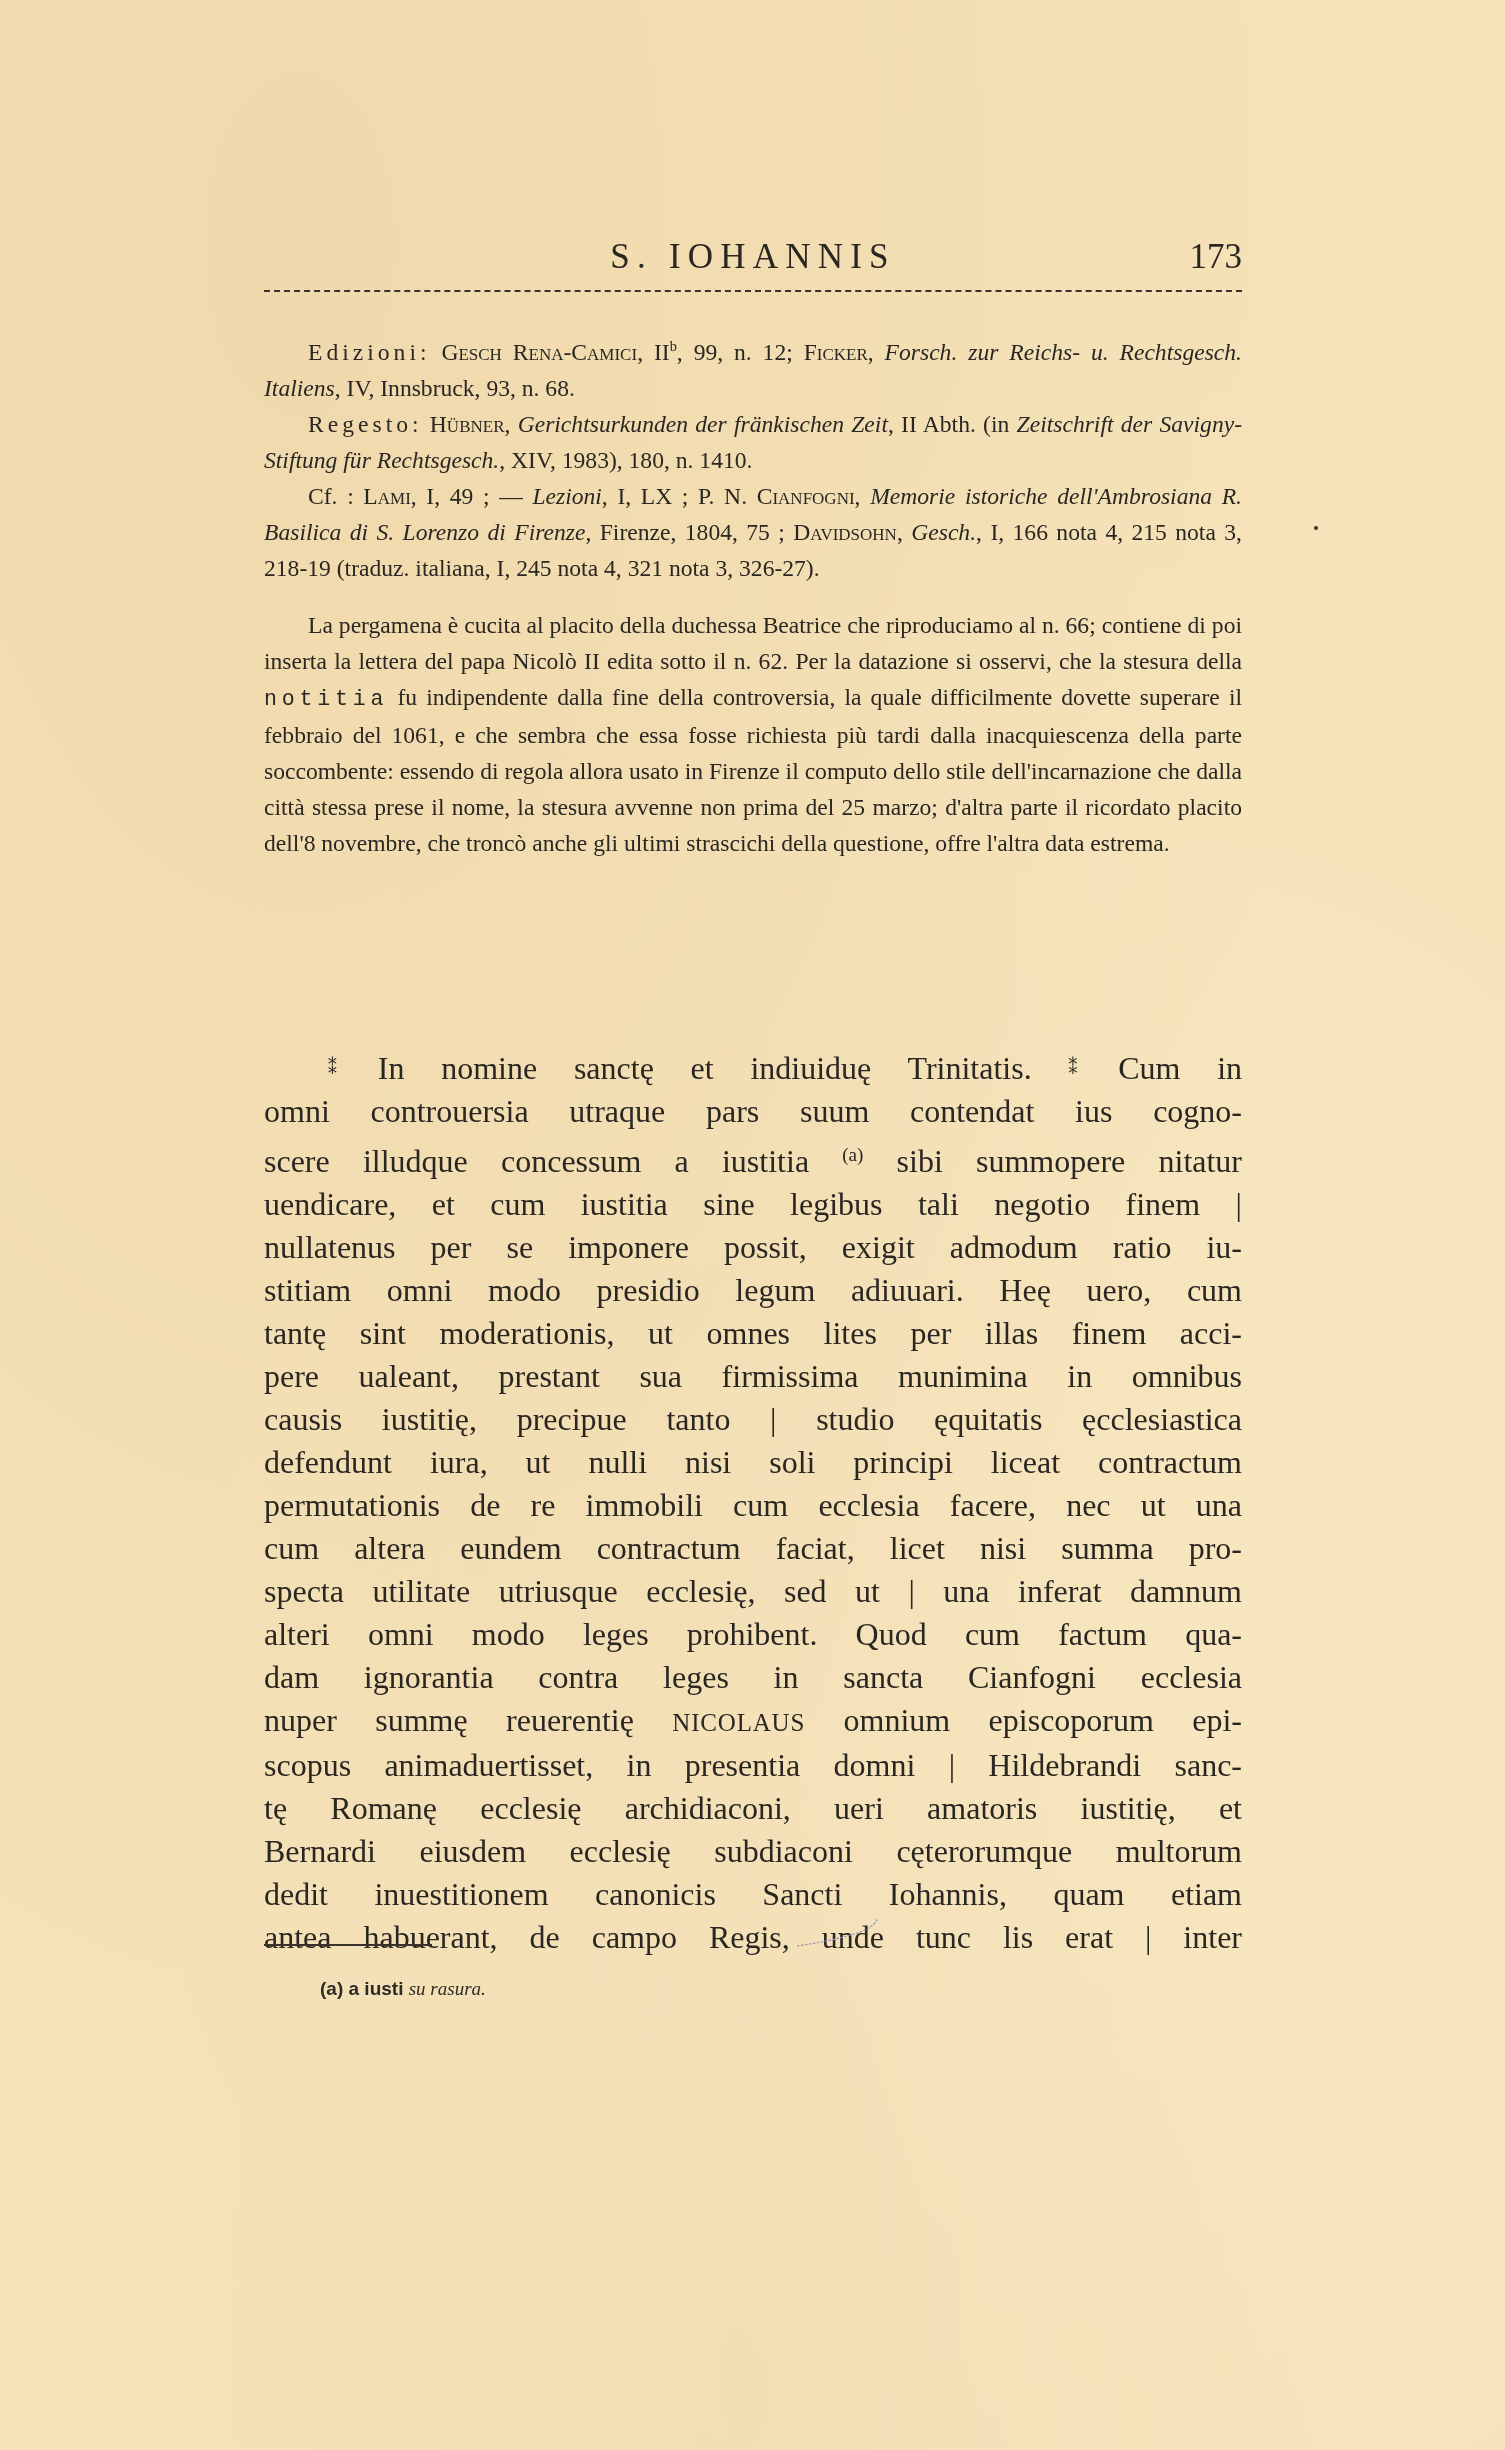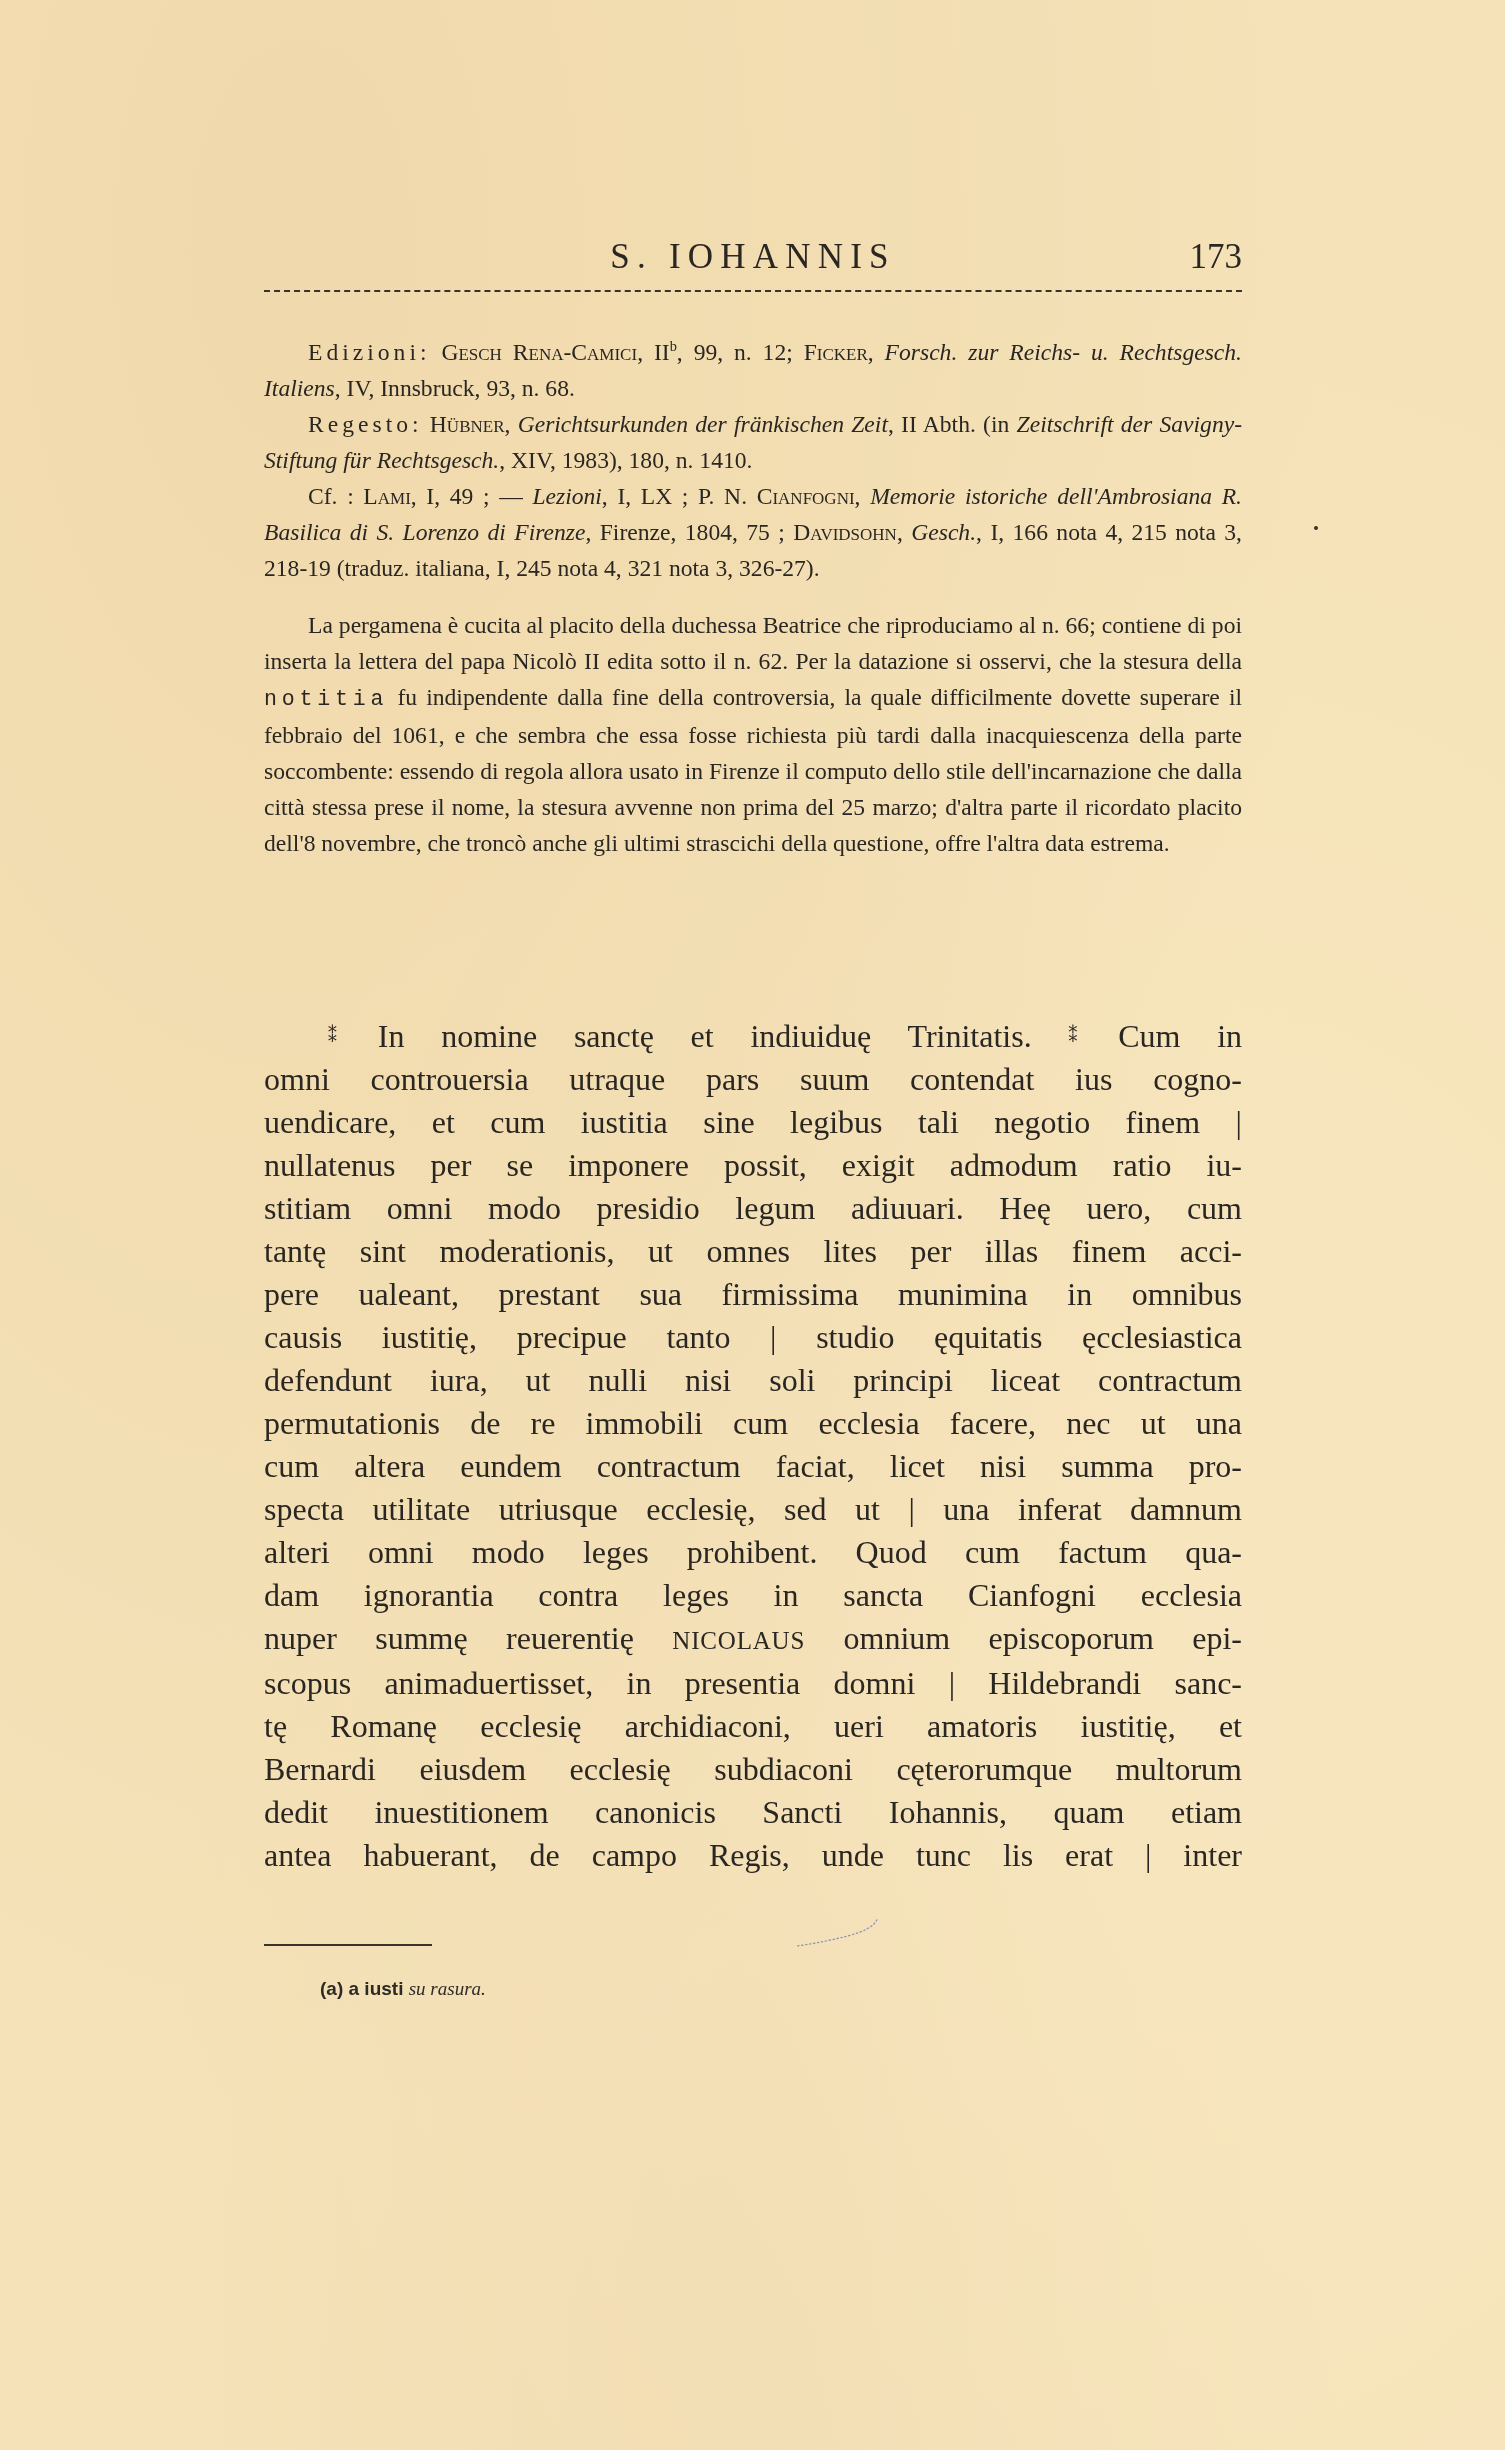--- a/index.html
+++ b/index.html
@@ -44,21 +44,21 @@
   .spaced { letter-spacing: 4px; }
   .sc { font-variant: small-caps; }
   .it { font-style: italic; }
 
   
   .latin {
     position: absolute; left: 264px; top: 1015px; width: 978px;
     font-size: 32px; line-height: 43px; text-align: justify;
   }
   .latin .line { display: block; text-align: justify; text-align-last: justify; white-space: nowrap; }
-  .latin .line.first { padding-left: 64px; text-align-last: justify; }
+  .latin .line.first { padding-left: 64px; text-align-last: justify; margin-top: 32px; }
   .asterisk-mark {
     display: inline-block; font-size: 17.6px; line-height: 9.6px; vertical-align: 4.8px;
     width: 13px; text-align: center; letter-spacing: 0;
   }
   .sup { font-size: 19px; vertical-align: 11.2px; }
 
   
   .footnote-rule {
     position: absolute; left: 264px; top: 1944px; width: 168px; height: 0;
     border-top: 2.4px solid #3a332c;
@@ -99,20 +99,21 @@
     </p>
     <div class="gap"></div>
     <p class="indent">
       <span>La pergamena è cucita al placito della duchessa Beatrice che riproduciamo al n. 66; contiene di poi inserta la lettera del papa Nicolò II edita sotto il n. 62. Per la datazione si osservi, che la stesura della </span><span class="spaced" style="font-family:'Liberation Mono','DejaVu Sans Mono',monospace;font-size:21.6px;letter-spacing:4.8px">notitia</span><span> fu indipendente dalla fine della controversia, la quale difficilmente dovette superare il febbraio del 1061, e che sembra che essa fosse richiesta più tardi dalla inacquiescenza della parte soccombente: essendo di regola allora usato in Firenze il computo dello stile dell'incarnazione che dalla città stessa prese il nome, la stesura avvenne non prima del 25 marzo; d'altra parte il ricordato placito dell'8 novembre, che troncò anche gli ultimi strascichi della questione, offre l'altra data estrema.</span>
     </p>
   </div>
 
   <div class="latin">
     <span class="line first"><span class="asterisk-mark">⁑</span> <span>In nomine sanctę et indiuiduę Trinitatis.</span> <span class="asterisk-mark">⁑</span> <span>Cum in</span></span>
     <span class="line">omni controuersia utraque pars suum contendat ius cogno-</span>
+    <span class="line"><span>scere illudque concessum a iustitia</span> <span class="sup">(a)</span> <span>sibi summopere nitatur</span></span>
     <span class="line">uendicare, et cum iustitia sine legibus tali negotio finem |</span>
     <span class="line">nullatenus per se imponere possit, exigit admodum ratio iu-</span>
     <span class="line">stitiam omni modo presidio legum adiuuari.   Heę uero, cum</span>
     <span class="line">tantę sint moderationis, ut omnes lites per illas finem acci-</span>
     <span class="line">pere ualeant, prestant sua firmissima munimina in omnibus</span>
     <span class="line">causis iustitię, precipue tanto | studio ęquitatis ęcclesiastica</span>
     <span class="line">defendunt iura, ut nulli nisi soli principi liceat contractum</span>
     <span class="line">permutationis de re immobili cum ecclesia facere, nec ut una</span>
     <span class="line">cum altera eundem contractum faciat, licet nisi summa pro-</span>
     <span class="line">specta utilitate utriusque ecclesię, sed ut | una inferat damnum</span>

